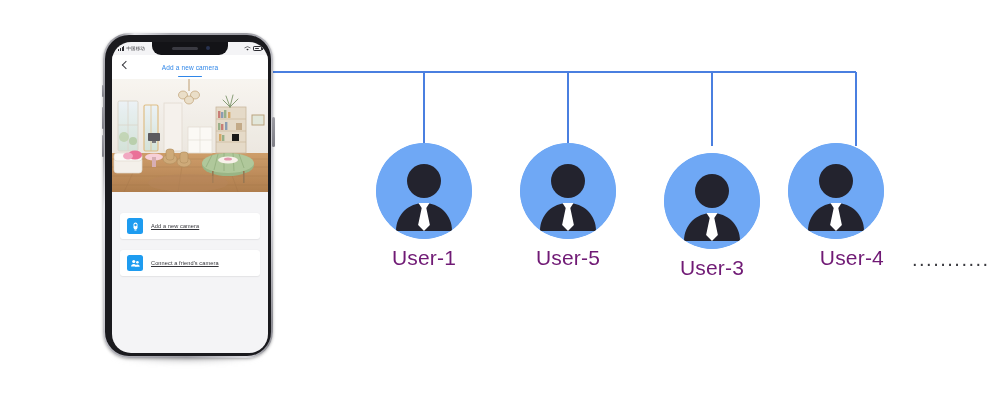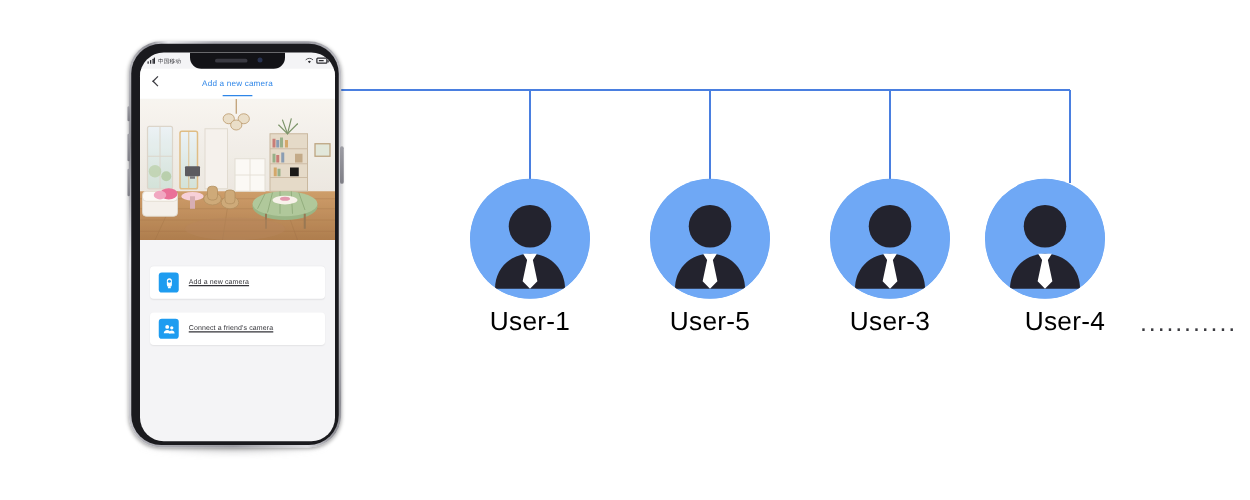--- a/index.html
+++ b/index.html
@@ -280,21 +280,21 @@
     height: 96px;
     border-radius: 50%;
     background: #6fa8f5;
     position: relative;
     overflow: hidden;
   }
   .avatar svg { display: block; }
   .user-label {
     margin-top: 7px;
     font-size: 21px;
-    color: #000000;
+    color: #701a75;
     letter-spacing: 0.2px;
     white-space: nowrap;
   }
   .ellipsis-dots {
     position: absolute;
     left: 912px;
     top: 248px;
     font-size: 20px;
     color: #3a3a3f;
     letter-spacing: 1.5px;
@@ -531,21 +531,21 @@
       <svg width="96" height="96" viewBox="0 0 96 96">
         <circle cx="48" cy="48" r="48" fill="#6fa8f5"></circle>
         <circle cx="48" cy="38" r="17" fill="#23232e"></circle>
         <path d="M20 88 c0-16.5 12.6-28 28-28 s28 11.5 28 28 Z" fill="#23232e"></path>
         <path d="M42.5 60 h11 l-3.2 5 3.6 17 -5.9 6 -5.9 -6 3.6 -17 Z" fill="#ffffff"></path>
       </svg>
     </div>
     <div class="user-label">User-5</div>
   </div>
 
-  <div class="user-node" style="left:664px; top:143px;">
+  <div class="user-node" style="left:664px; top:153px;">
     <div class="avatar">
       <svg width="96" height="96" viewBox="0 0 96 96">
         <circle cx="48" cy="48" r="48" fill="#6fa8f5"></circle>
         <circle cx="48" cy="38" r="17" fill="#23232e"></circle>
         <path d="M20 88 c0-16.5 12.6-28 28-28 s28 11.5 28 28 Z" fill="#23232e"></path>
         <path d="M42.5 60 h11 l-3.2 5 3.6 17 -5.9 6 -5.9 -6 3.6 -17 Z" fill="#ffffff"></path>
       </svg>
     </div>
     <div class="user-label">User-3</div>
   </div>

